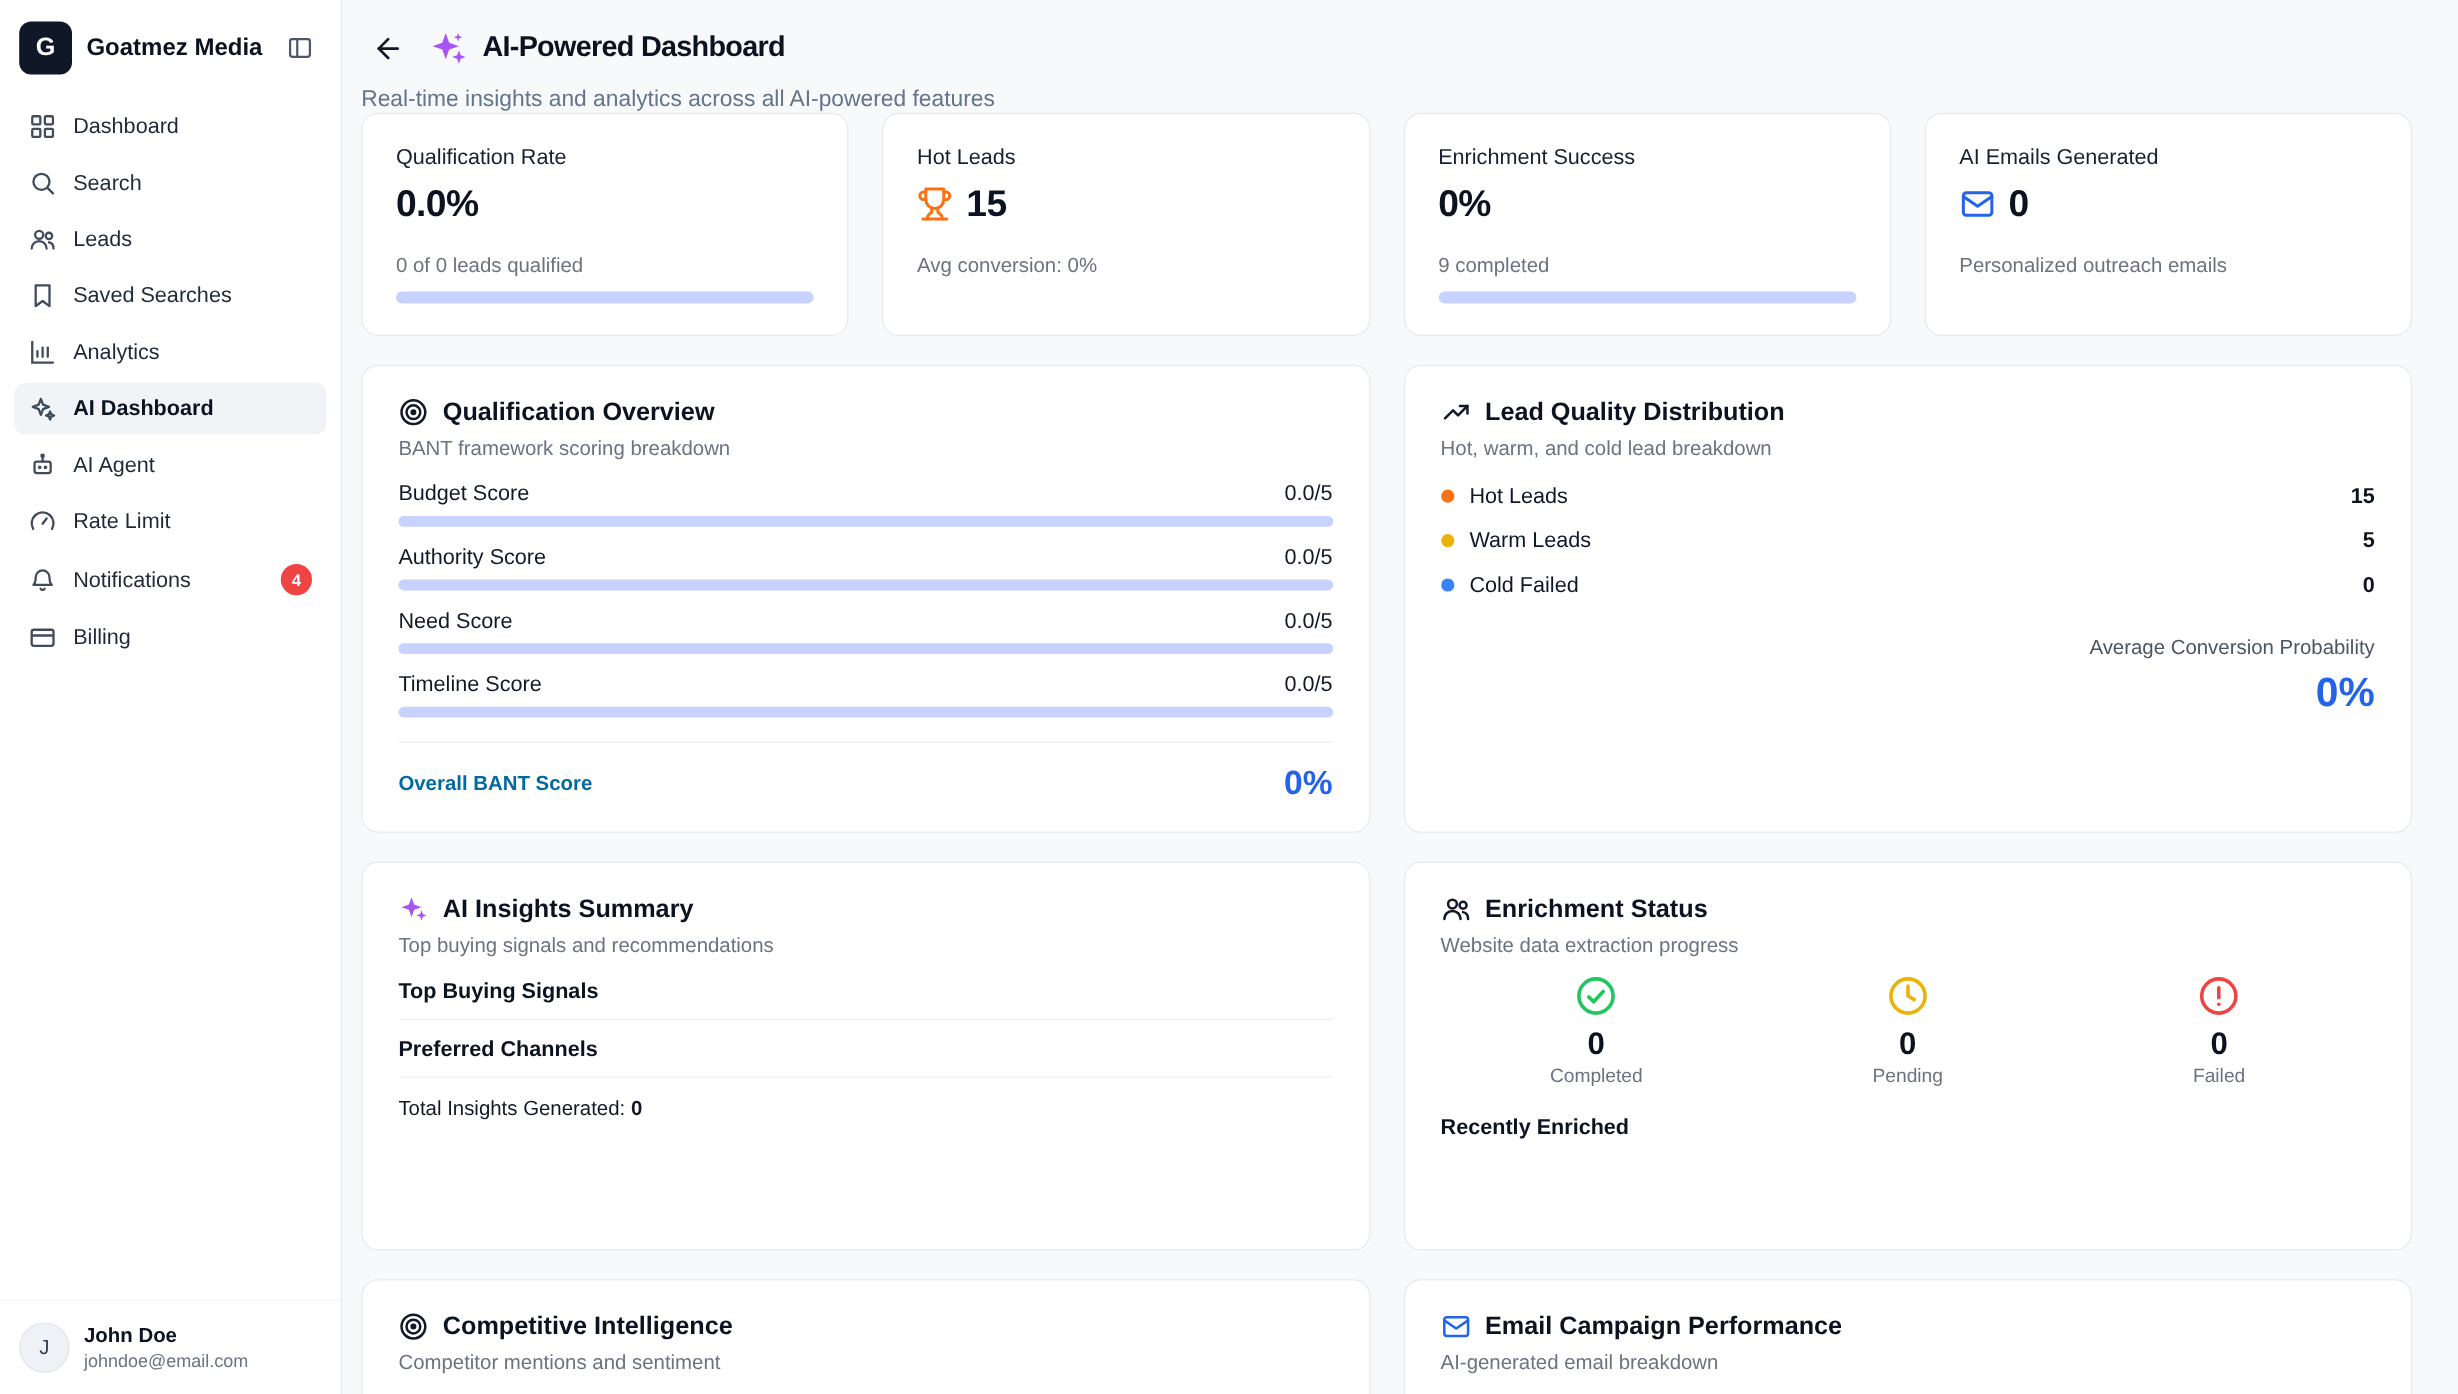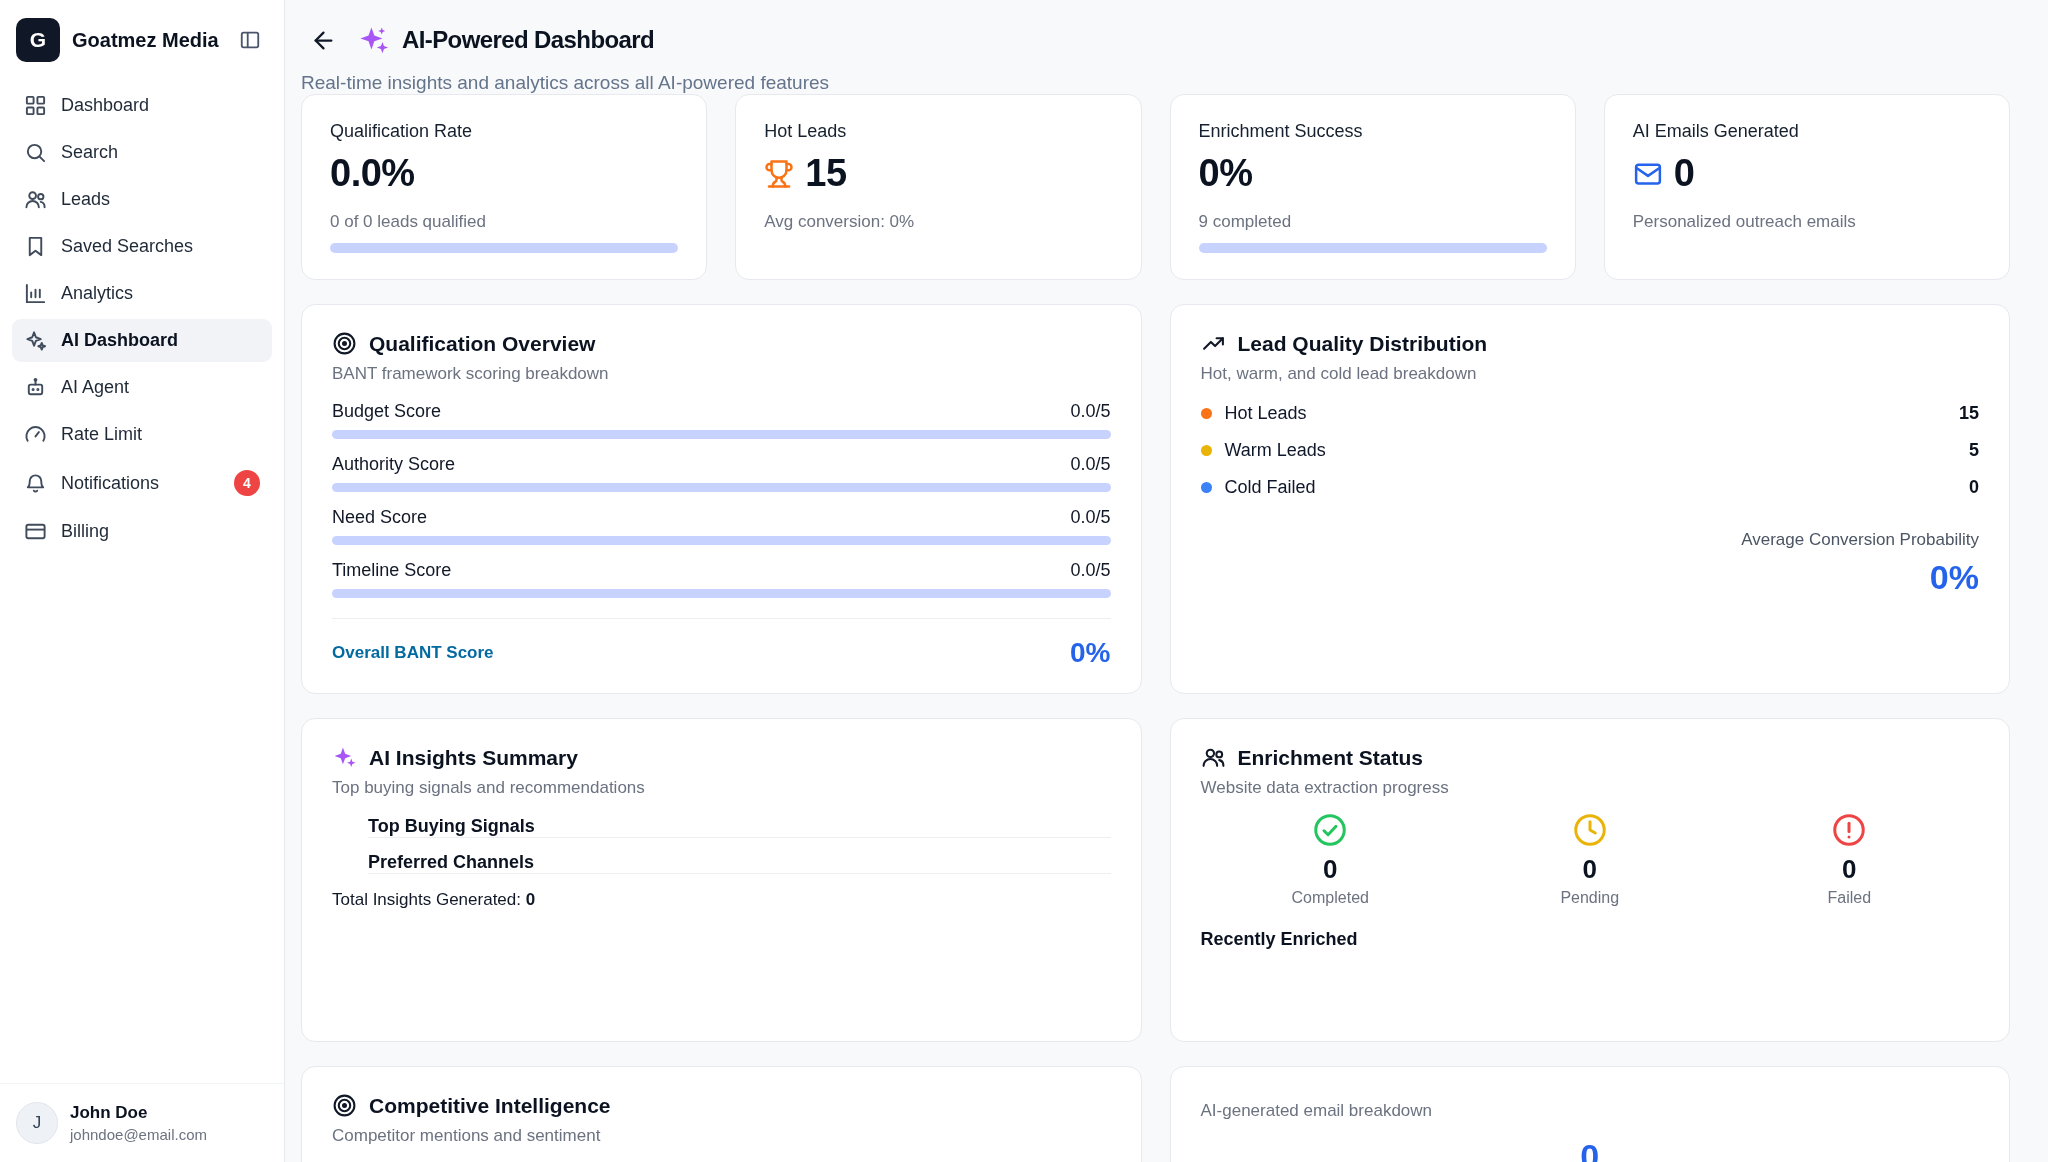--- a/index.html
+++ b/index.html
@@ -42,21 +42,21 @@
   h1 { font-size:24px; font-weight:700; letter-spacing:-0.6px; color:#0b1220; }
   .subtitle { font-size:19px; color:#64748b; margin-top:8px; }
 
   .card { background:#fff; border:1px solid #e7e9ee; border-radius:14px; }
 
   
   .stats-row { display:grid; grid-template-columns:repeat(4,1fr); gap:28px; }
   .stat-card { height:186px; padding:26px 28px; display:flex; flex-direction:column; }
   .stat-label { font-size:18px; font-weight:500; color:#16202e; }
   .stat-value-row { display:flex; align-items:center; gap:11px; margin-top:10px; }
-  .stat-value { font-size:38px; font-weight:700; letter-spacing:-0.5px; color:#0b1220; }
+  .stat-value { font-size:31px; font-weight:700; letter-spacing:-0.5px; color:#0b1220; }
   .stat-icon { width:30px; height:30px; }
   .stat-icon svg { width:30px; height:30px; }
   .icon-orange { color:#f97316; }
   .icon-blue { color:#2563eb; }
   .stat-sub { font-size:17px; color:#6b7280; margin-top:auto; }
   .progress { height:10px; border-radius:5px; background:#c7d2fe; margin-top:11px; overflow:hidden; }
   .progress .fill { height:100%; background:#4f46e5; }
   .progress-slot { height:21px; }
 
   
@@ -86,21 +86,21 @@
   .lq-row { display:flex; align-items:center; gap:13px; margin-top:15px; font-size:18px; line-height:22px; }
   .lq-row.first { margin-top:18px; }
   .dot { width:11px; height:11px; border-radius:50%; flex:0 0 auto; }
   .dot-hot { background:#f97316; } .dot-warm { background:#eab308; } .dot-cold { background:#3b82f6; }
   .lq-value { margin-left:auto; font-weight:600; color:#0b1220; }
   .avg-block { text-align:right; margin-top:32px; }
   .avg-label { font-size:17px; color:#4b5563; }
   .avg-value { font-size:34px; font-weight:700; color:#2563eb; margin-top:8px; }
 
   
-  .section-label { font-size:18px; font-weight:700; color:#0b1220; padding-bottom:0; border-bottom:1px solid #eceef2;margin-left:36px; }
+  .section-label { font-size:18px; font-weight:700; color:#0b1220; padding-bottom:12px; border-bottom:1px solid #eceef2; }
   .section-label.s1 { margin-top:18px; } .section-label.s2 { margin-top:14px; }
   .total-line { margin-top:16px; font-size:17px; color:#111827; }
   .total-line .tv { font-weight:700; }
 
   
   .enrich-grid { display:grid; grid-template-columns:repeat(3,1fr); margin-top:14px; }
   .enrich-cell { display:flex; flex-direction:column; align-items:center; }
   .status-icon { width:36px; height:36px; }
   .status-icon svg { width:36px; height:36px; }
   .st-green { color:#22c55e; } .st-yellow { color:#eab308; } .st-red { color:#ef4444; }
@@ -496,18 +496,27 @@
         <span>Competitive Intelligence</span>
       </div>
       <div class="panel-sub">Competitor mentions and sentiment</div>
       <div class="comp-values">
         <div class="big-zero">0</div>
         <div class="big-zero">0</div>
       </div>
     </section>
 
     <section class="card panel h320">
+      <div class="panel-header">
+        <span class="p-icon blue">
+          <svg viewBox="0 0 24 24" fill="none" stroke="currentColor" stroke-width="2" stroke-linecap="round" stroke-linejoin="round">
+              <rect x="2.5" y="4.5" width="19" height="15" rx="2"></rect>
+              <path d="m2.5 7 9.5 6.5L21.5 7"></path>
+            </svg>
+        </span>
+        <span>Email Campaign Performance</span>
+      </div>
       <div class="panel-sub">AI-generated email breakdown</div>
       <div class="email-zero">0</div>
     </section>
   </div>
 
 </main>
 
 </body></html>

